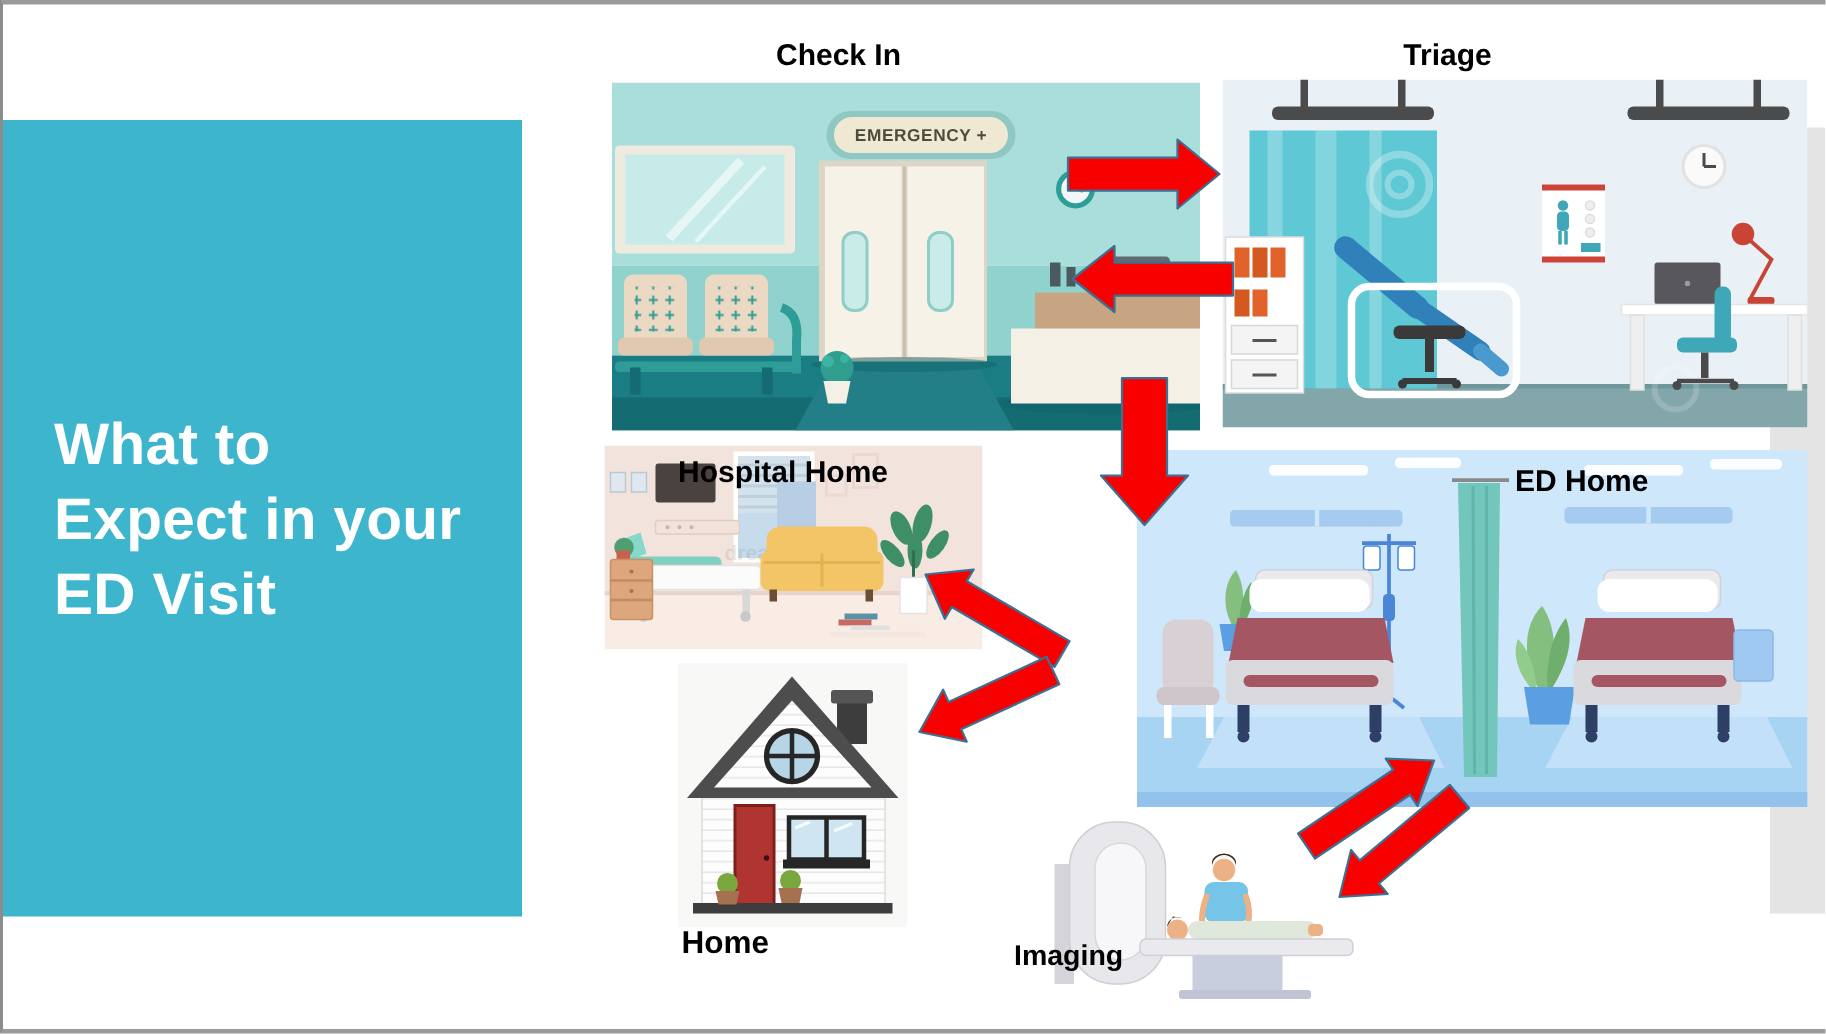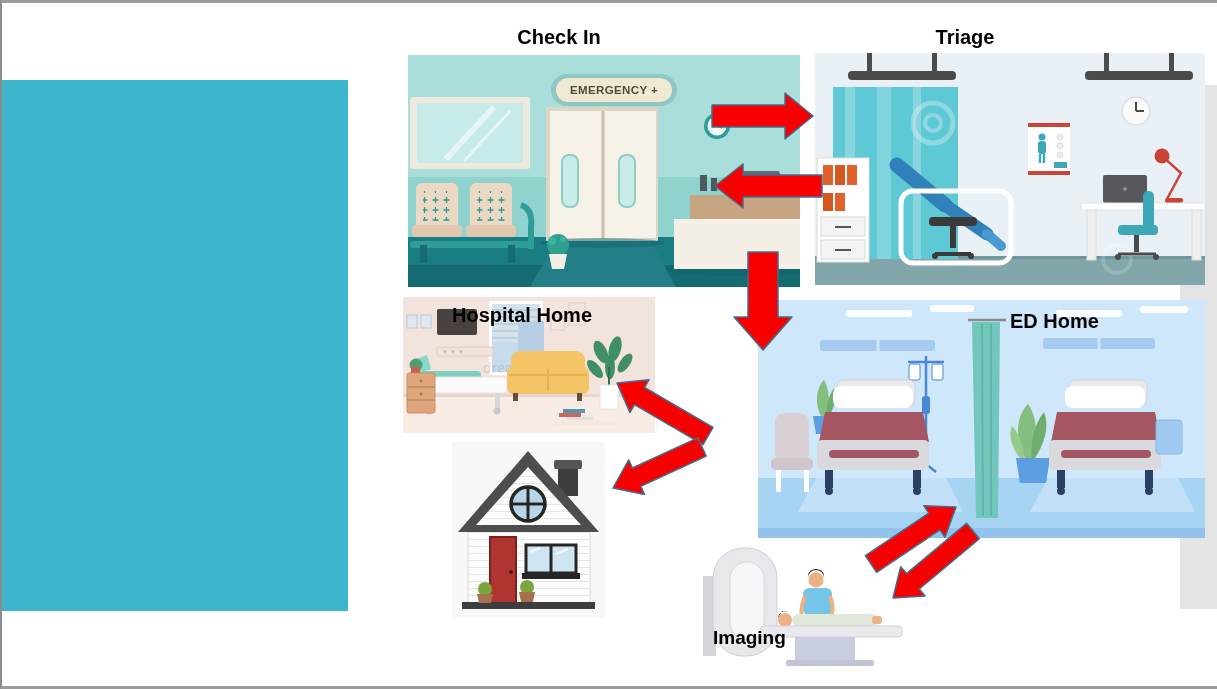--- a/index.html
+++ b/index.html
@@ -18,26 +18,32 @@
   .arrow-layer{position:absolute;left:0;top:0;z-index:6;pointer-events:none;}
 </style>
 </head>
 <body>
 
 <div class="page">
 
   <div class="teal-panel"></div>
   <div class="gray-panel"></div>
 
+  <div class="slide-title">
+    <span>What to</span><br>
+    <span>Expect in your</span><br>
+    <span>ED Visit</span>
+  </div>
 
   <div class="stage-label centered" style="left:770px;top:26px;width:390px;">Triage</div>
   <div class="stage-label centered" style="left:363px;top:26px;width:392px;">Check In</div>
   <div class="stage-label" style="left:452px;top:304px;">Hospital Home</div>
   <div class="stage-label" style="left:1010px;top:310px;">ED Home</div>
-  <div class="stage-label" style="left:676px;top:627px;font-size:19px;margin-left:37px;">Imaging</div>
+  <div class="stage-label centered" style="left:407px;top:617px;width:153px;font-size:21px;">Home</div>
+  <div class="stage-label" style="left:676px;top:627px;font-size:19px;">Imaging</div>
 
   <div class="illus" style="left:363px;top:55px;">
     <svg width="392" height="232" viewBox="0 0 392 232">
       <defs>
         <pattern id="chaircross" width="11" height="10" patternUnits="userSpaceOnUse">
           <path d="M5.5,2 V8 M2.5,5 H8.5" stroke="#2d9a94" stroke-width="1.3"></path>
         </pattern>
       </defs>
       <rect x="0" y="0" width="392" height="122" fill="#a9dedb"></rect>
       <rect x="0" y="122" width="392" height="60" fill="#90d2cd"></rect>

